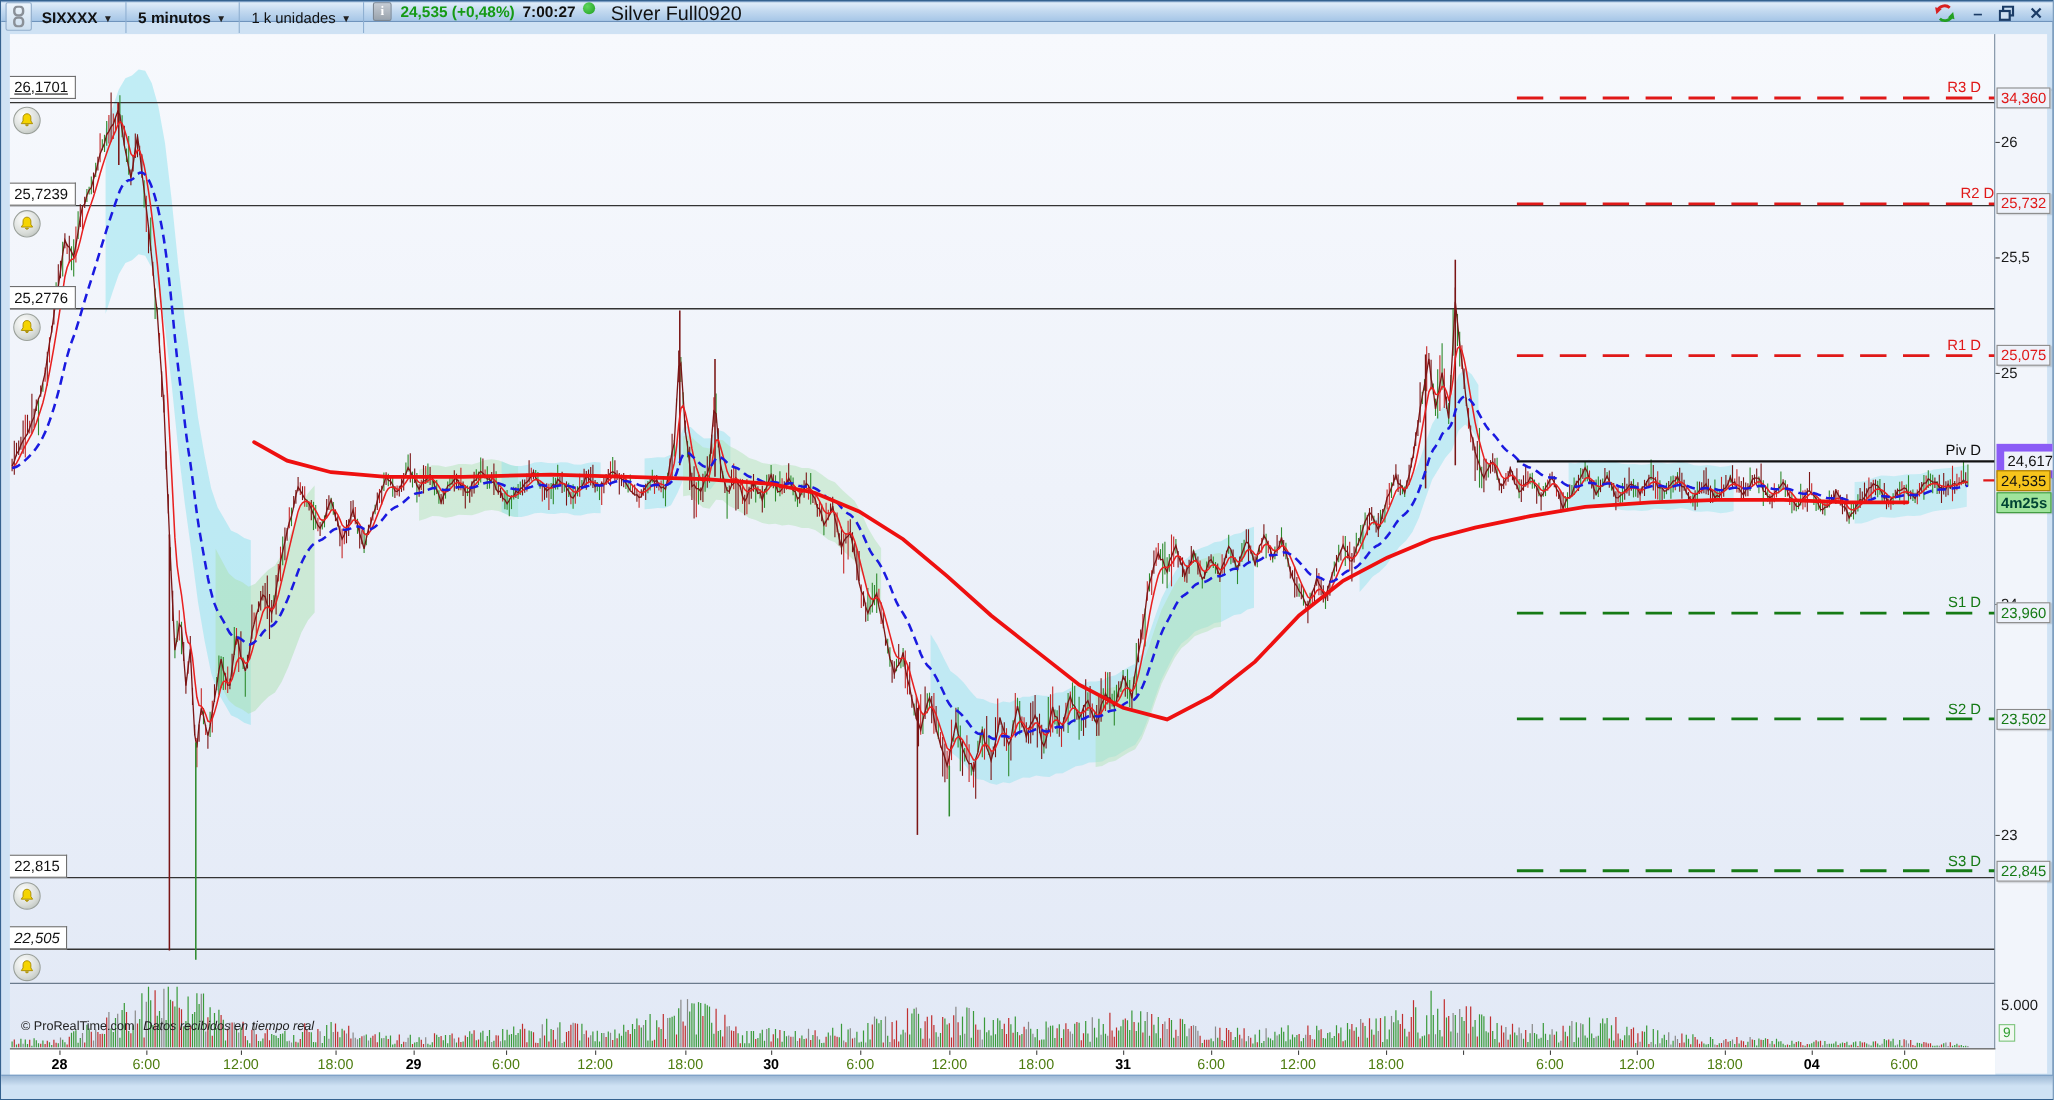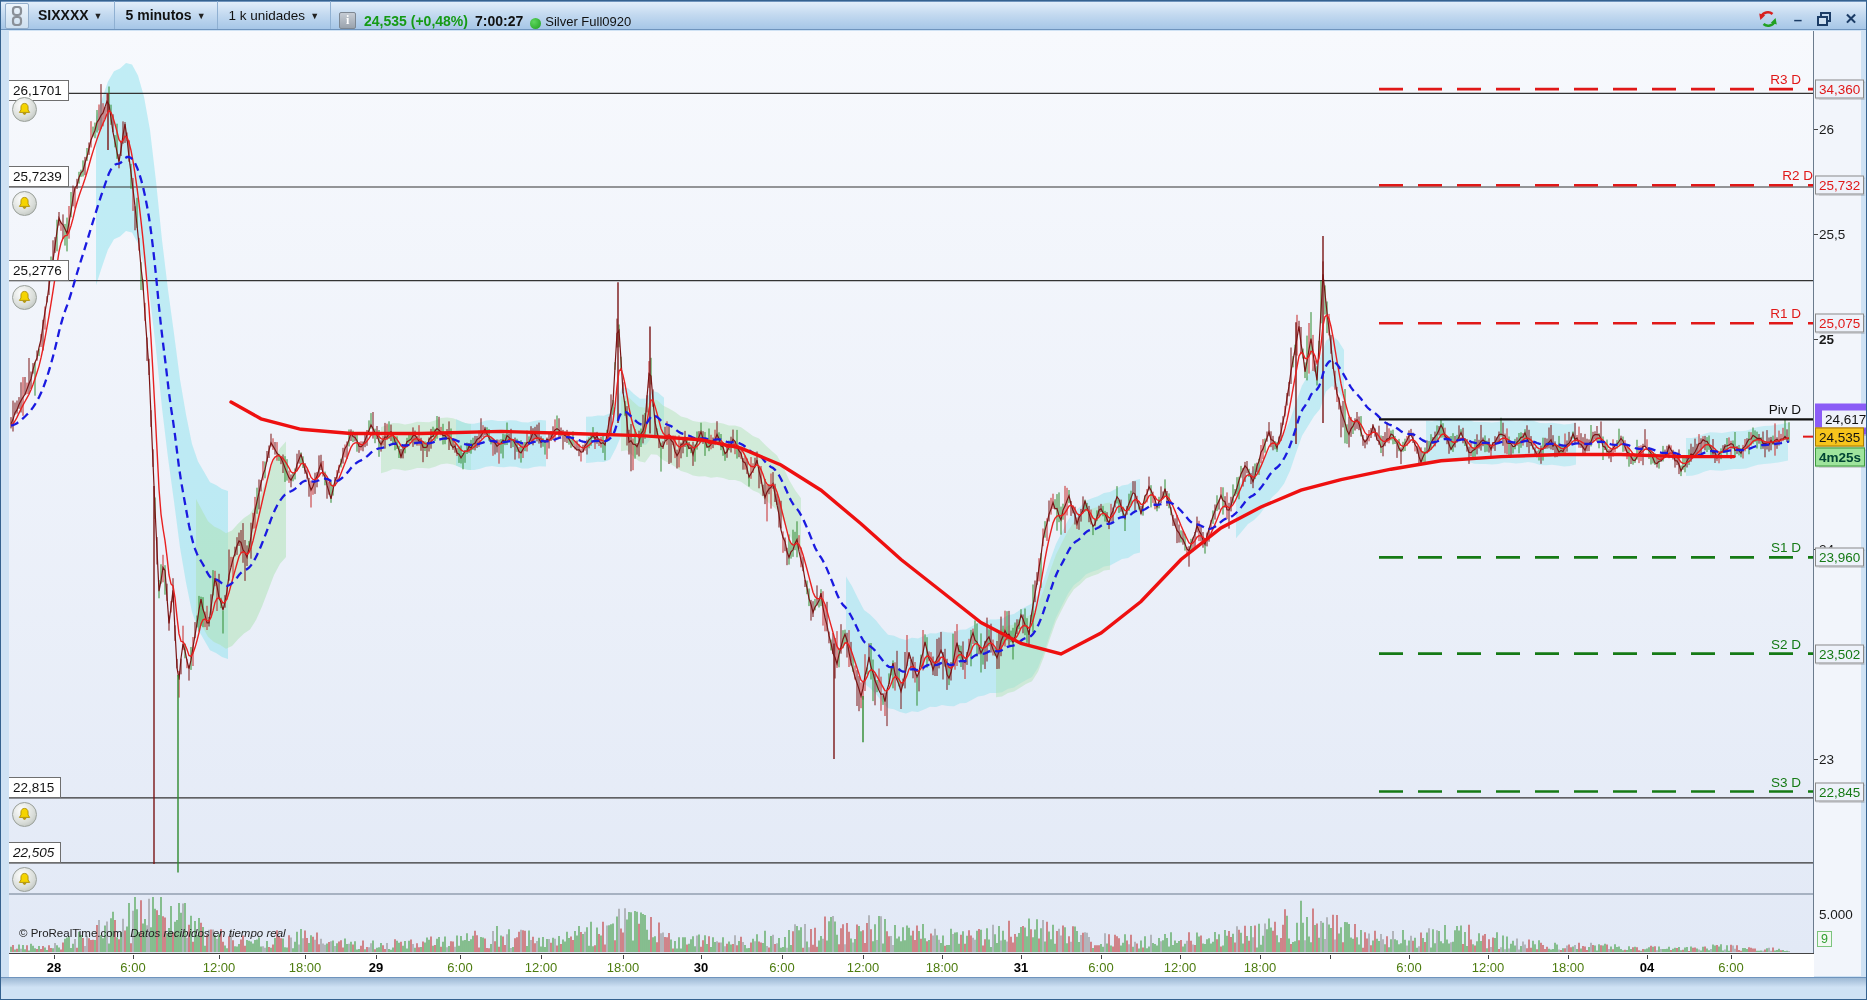--- a/index.html
+++ b/index.html
@@ -1,37 +1,37 @@
 <!DOCTYPE html>
 <html><head>
 <meta charset="utf-8">
 <style>
   * { margin:0; padding:0; box-sizing:border-box; }
   html,body { width:1867px; height:1000px; background:#b9d2ec; font-family:"Liberation Sans", sans-serif; }
   #app { position:relative; width:1867px; height:1000px; overflow:hidden; background:#cfe2f4; border:1px solid #35628f; }
 
   
-  #toolbar { position:absolute; left:0; top:0; width:1867px; height:29px;
+  #toolbar { position:absolute; left:0; top:0; width:1867px; height:19px;
     background:linear-gradient(180deg,#e2eefa 0%,#c4daf0 45%,#a6c6e7 100%);
     border-top:1px solid #6f94bd; border-bottom:1px solid #6f94bd;
-    display:flex; align-items:flex-end; }
+    display:flex; align-items:flex-start; }
   .tb-sep { width:1px; height:28px; background:#8fb0d2; margin:0 2px; }
   .tb-item { display:flex; align-items:center; gap:5px; padding:0 9px; height:28px; cursor:default; }
   .tb-bold { font-weight:bold; font-size:14px; color:#111; }
   .tb-reg { font-size:13.5px; color:#111; }
   .caret { font-size:9px; color:#222; margin-top:2px; }
   #link-btn { width:24px; height:26px; margin-left:4px; display:flex; align-items:center; justify-content:center;
     background:linear-gradient(180deg,#eef5fc,#cddff0); border:1px solid #93aecb; border-radius:2px; }
   #info-btn { width:17px; height:17px; margin-left:6px; background:linear-gradient(180deg,#c6ccd4,#9aa3ad);
     border:1px solid #7d8792; border-radius:2px; color:#fff; font-weight:bold; font-size:12px;
     display:flex; align-items:center; justify-content:center; font-family:"Liberation Serif",serif; }
   #tb-price { color:#159a15; font-weight:bold; font-size:14px; margin-left:8px; }
   #tb-time { color:#111; font-weight:bold; font-size:14px; margin-left:7px; }
   #feed-dot { width:11px; height:11px; border-radius:50%; background:radial-gradient(circle at 35% 35%,#5ed65e,#1f9e1f); margin-left:7px; }
-  #tb-instr { font-size:13px; color:#111; margin-left:4px; }
+  #tb-instr { font-size:18px; color:#111; margin-left:14px; }
   #tb-right { margin-left:auto; display:flex; align-items:center; gap:10px; padding-right:8px; }
   .winbtn { color:#1b3c66; font-weight:bold; font-size:15px; width:18px; text-align:center; cursor:default; }
 
   
   #chart-area { position:absolute; left:8px; top:30px; width:1805px; height:922px;
     background:linear-gradient(180deg,#f7f9fd 0%,#eef2fa 45%,#e2e9f6 100%);
     border-right:1.5px solid #6b7b8d; }
   #chart-svg { position:absolute; left:0; top:0; }
 
   
@@ -1935,21 +1935,21 @@
         <line x1="1378" x2="1812" y1="88.09999999999974" y2="88.09999999999974" stroke="#e01818" stroke-width="2.6" stroke-dasharray="24 15"></line>
         <line x1="1378" x2="1812" y1="184.28000000000014" y2="184.28000000000014" stroke="#e01818" stroke-width="2.6" stroke-dasharray="24 15"></line>
         <line x1="1378" x2="1812" y1="322.2500000000001" y2="322.2500000000001" stroke="#e01818" stroke-width="2.6" stroke-dasharray="24 15"></line>
         <line x1="1378" x2="1812" y1="418.42999999999984" y2="418.42999999999984" stroke="#111111" stroke-width="2.2"></line>
         <line x1="1378" x2="1812" y1="556.3999999999999" y2="556.3999999999999" stroke="#157a15" stroke-width="2.6" stroke-dasharray="24 15"></line>
         <line x1="1378" x2="1812" y1="652.5800000000003" y2="652.5800000000003" stroke="#157a15" stroke-width="2.6" stroke-dasharray="24 15"></line>
         <line x1="1378" x2="1812" y1="790.5500000000002" y2="790.5500000000002" stroke="#157a15" stroke-width="2.6" stroke-dasharray="24 15"></line>
         <line x1="1802" x2="1812" y1="435.65" y2="435.65" stroke="#e01818" stroke-width="2"></line>
       </svg>
     <div id="overlays">
-        <div class="alert-box" style="top: 49px;">26,1701</div>
+        <div class="alert-box" style="top: 38px; text-decoration: underline;">26,1701</div>
         <div class="bell" style="top: 66.279px;">
           <svg width="15" height="15" viewBox="0 0 16 16">
             <path d="M8 1.5c2.3 0 3.8 1.7 3.8 3.8v3.2l1.7 2.6H2.5l1.7-2.6V5.3C4.2 3.2 5.7 1.5 8 1.5z" fill="#f5d400" stroke="#a88a00" stroke-width="0.9"></path>
             <path d="M6.5 12.2a1.6 1.6 0 0 0 3 0z" fill="#f5d400" stroke="#a88a00" stroke-width="0.9"></path>
           </svg>
         </div>
         <div class="alert-box" style="top: 134.981px;">25,7239</div>
         <div class="bell" style="top: 159.981px;">
           <svg width="15" height="15" viewBox="0 0 16 16">
             <path d="M8 1.5c2.3 0 3.8 1.7 3.8 3.8v3.2l1.7 2.6H2.5l1.7-2.6V5.3C4.2 3.2 5.7 1.5 8 1.5z" fill="#f5d400" stroke="#a88a00" stroke-width="0.9"></path>
@@ -1988,21 +1988,21 @@
     <div id="copyright">
       <span>© ProRealTime.com</span><span class="it">Datos recibidos en tiempo real</span>
     </div>
   </div>
 
   <div id="y-axis">
       <div class="ytick" style="top: 98px;">26</div>
       <div class="ytick-dash" style="top: 98px;"></div>
       <div class="ytick" style="top: 203px;">25,5</div>
       <div class="ytick-dash" style="top: 203px;"></div>
-      <div class="ytick" style="top: 308px; font-weight: bold;">25</div>
+      <div class="ytick" style="top: 308px; font-weight: normal;">25</div>
       <div class="ytick-dash" style="top: 308px;"></div>
       <div class="ytick" style="top: 518px;">24</div>
       <div class="ytick-dash" style="top: 518px;"></div>
       <div class="ytick" style="top: 728px;">23</div>
       <div class="ytick-dash" style="top: 728px;"></div>
       <div class="ylabel-box ylabel-red" style="top: 58.1px;">34,360</div>
       <div class="ylabel-box ylabel-red" style="top: 154.28px;">25,732</div>
       <div class="ylabel-box ylabel-red" style="top: 292.25px;">25,075</div>
       <div class="ylabel-box ylabel-plain" style="top: 388.43px;">24,617</div>
       <div class="ylabel-box ylabel-green" style="top: 526.4px;">23,960</div>

